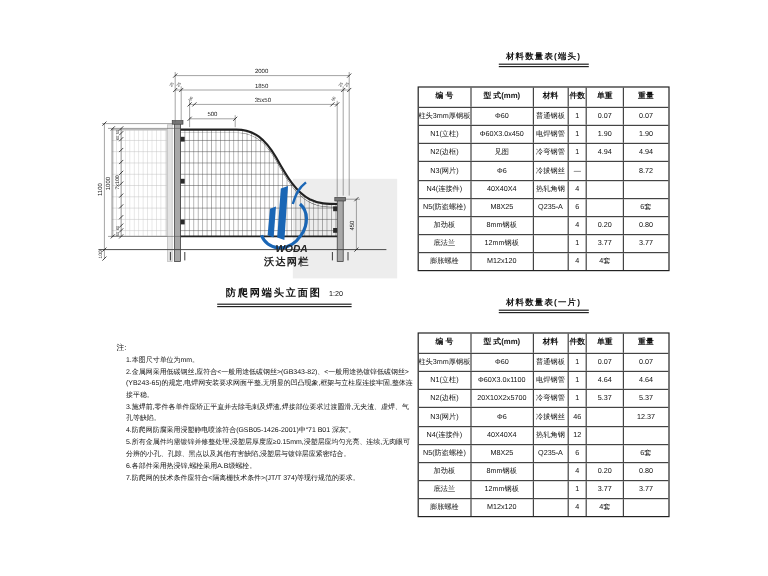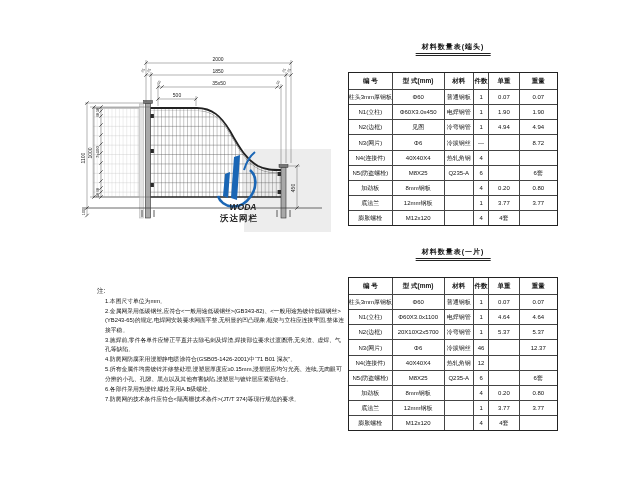--- a/index.html
+++ b/index.html
@@ -168,20 +168,24 @@
     <g>
       <polygon points="225,174 230,172 228,198 223,196" fill="#1a66b5"></polygon>
       <polygon points="234,157 240,155 237,200 231,198" fill="#1a66b5"></polygon>
       <path d="M218,196 C222,208 240,212 251,196 C257,187 257,176 250,170" fill="none" stroke="#1a66b5" stroke-width="2.6"></path>
       <path d="M244,170 C247,160 250,156 255,152" fill="none" stroke="#1a66b5" stroke-width="2"></path>
       <text x="243" y="210" text-anchor="middle" font-size="8.5" font-weight="bold" font-style="italic" font-family="Liberation Serif, DejaVu Serif, serif" fill="#1a66b5">WODA</text>
       <text x="239" y="221" text-anchor="middle" font-size="8.5" font-weight="bold" letter-spacing="1" fill="#1a66b5">沃达网栏</text>
     </g>
   </svg>
 
+  <div class="dwg-title-wrap">
+    <span class="dwg-title">防爬网端头立面图</span>
+    <span class="dwg-scale">1:20</span>
+  </div>
 
   <div class="ttitle" style="left:453px;top:42px;">材料数量表(端头)</div>
   <div class="mtable" style="left:348px;top:72px;width:210px;height:154px;">
       <div class="trow thead" style="flex: 1.15 1 0%;">
         <div class="tcell" style="width: 21%;">编 号</div>
         <div class="tcell" style="width: 25%;">型 式(mm)</div>
         <div class="tcell" style="width: 14%;">材料</div>
         <div class="tcell" style="width: 7.5%;">件数</div>
         <div class="tcell" style="width: 14.5%;">单重</div>
         <div class="tcell" style="width: 18%;">重量</div>

